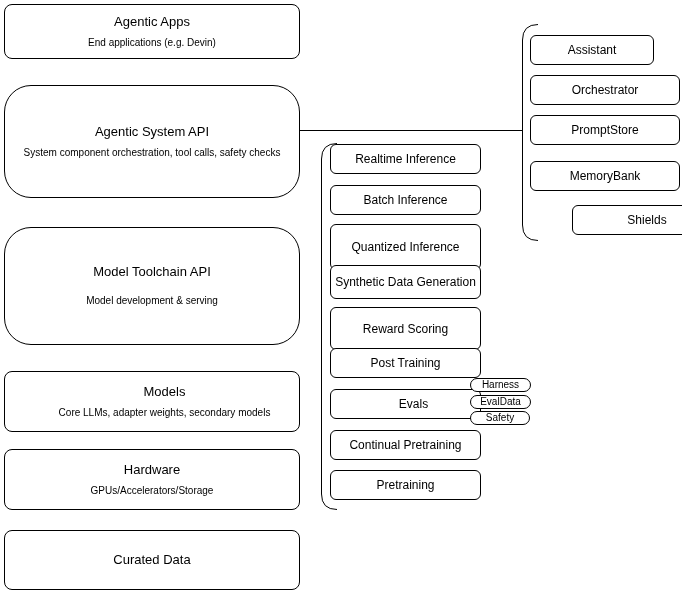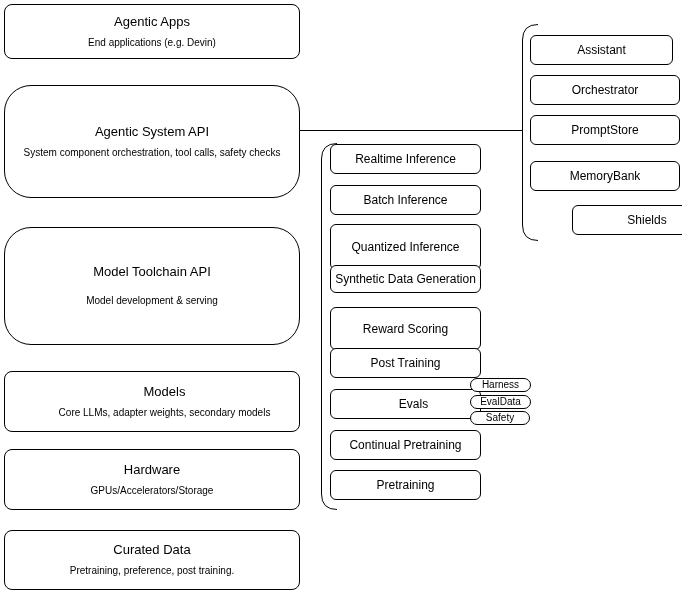--- a/index.html
+++ b/index.html
@@ -56,33 +56,32 @@
     <div class="subtitle">Core LLMs, adapter weights, secondary models</div>
   </div>
 
   <div class="node layer" style="left:4px; top:449px; width:296px; height:61px;">
     <div class="title">Hardware</div>
     <div class="subtitle">GPUs/Accelerators/Storage</div>
   </div>
 
   <div class="node layer" style="left:4px; top:530px; width:296px; height:60px;">
     <div class="title">Curated Data</div>
-    <div class="subtitle">Pretraining, preference, post training.</div>
   </div>
 
   <div class="node tool" style="left:330px; top:144px; width:151px; height:30px;">
     <span>Realtime Inference</span>
   </div>
   <div class="node tool" style="left:330px; top:185px; width:151px; height:30px;">
     <span>Batch Inference</span>
   </div>
   <div class="node tool" style="left:330px; top:224px; width:151px; height:46px;">
     <span>Quantized Inference</span>
   </div>
-  <div class="node tool" style="left:330px; top:265px; width:151px; height:28px;">
+  <div class="node tool" style="left:330px; top:265px; width:151px; height:34px;">
     <span>Synthetic Data Generation</span>
   </div>
   <div class="node tool" style="left:330px; top:307px; width:151px; height:43px;">
     <span>Reward Scoring</span>
   </div>
   <div class="node tool" style="left:330px; top:348px; width:151px; height:30px;">
     <span>Post Training</span>
   </div>
   <div class="node tool" style="left:330px; top:389px; width:151px; height:30px;padding-left:16px;">
     <span>Evals</span>
@@ -98,21 +97,21 @@
     <span>Safety</span>
   </div>
 
   <div class="node tool" style="left:330px; top:430px; width:151px; height:30px;">
     <span>Continual Pretraining</span>
   </div>
   <div class="node tool" style="left:330px; top:470px; width:151px; height:30px;">
     <span>Pretraining</span>
   </div>
 
-  <div class="node comp" style="left:530px; top:35px; width:143px; height:30px;">
+  <div class="node comp" style="left:530px; top:35px; width:124px; height:30px;">
     <span>Assistant</span>
   </div>
   <div class="node comp" style="left:530px; top:75px; width:150px; height:30px;">
     <span>Orchestrator</span>
   </div>
   <div class="node comp" style="left:530px; top:115px; width:150px; height:30px;">
     <span>PromptStore</span>
   </div>
   <div class="node comp" style="left:530px; top:161px; width:150px; height:30px;">
     <span>MemoryBank</span>

